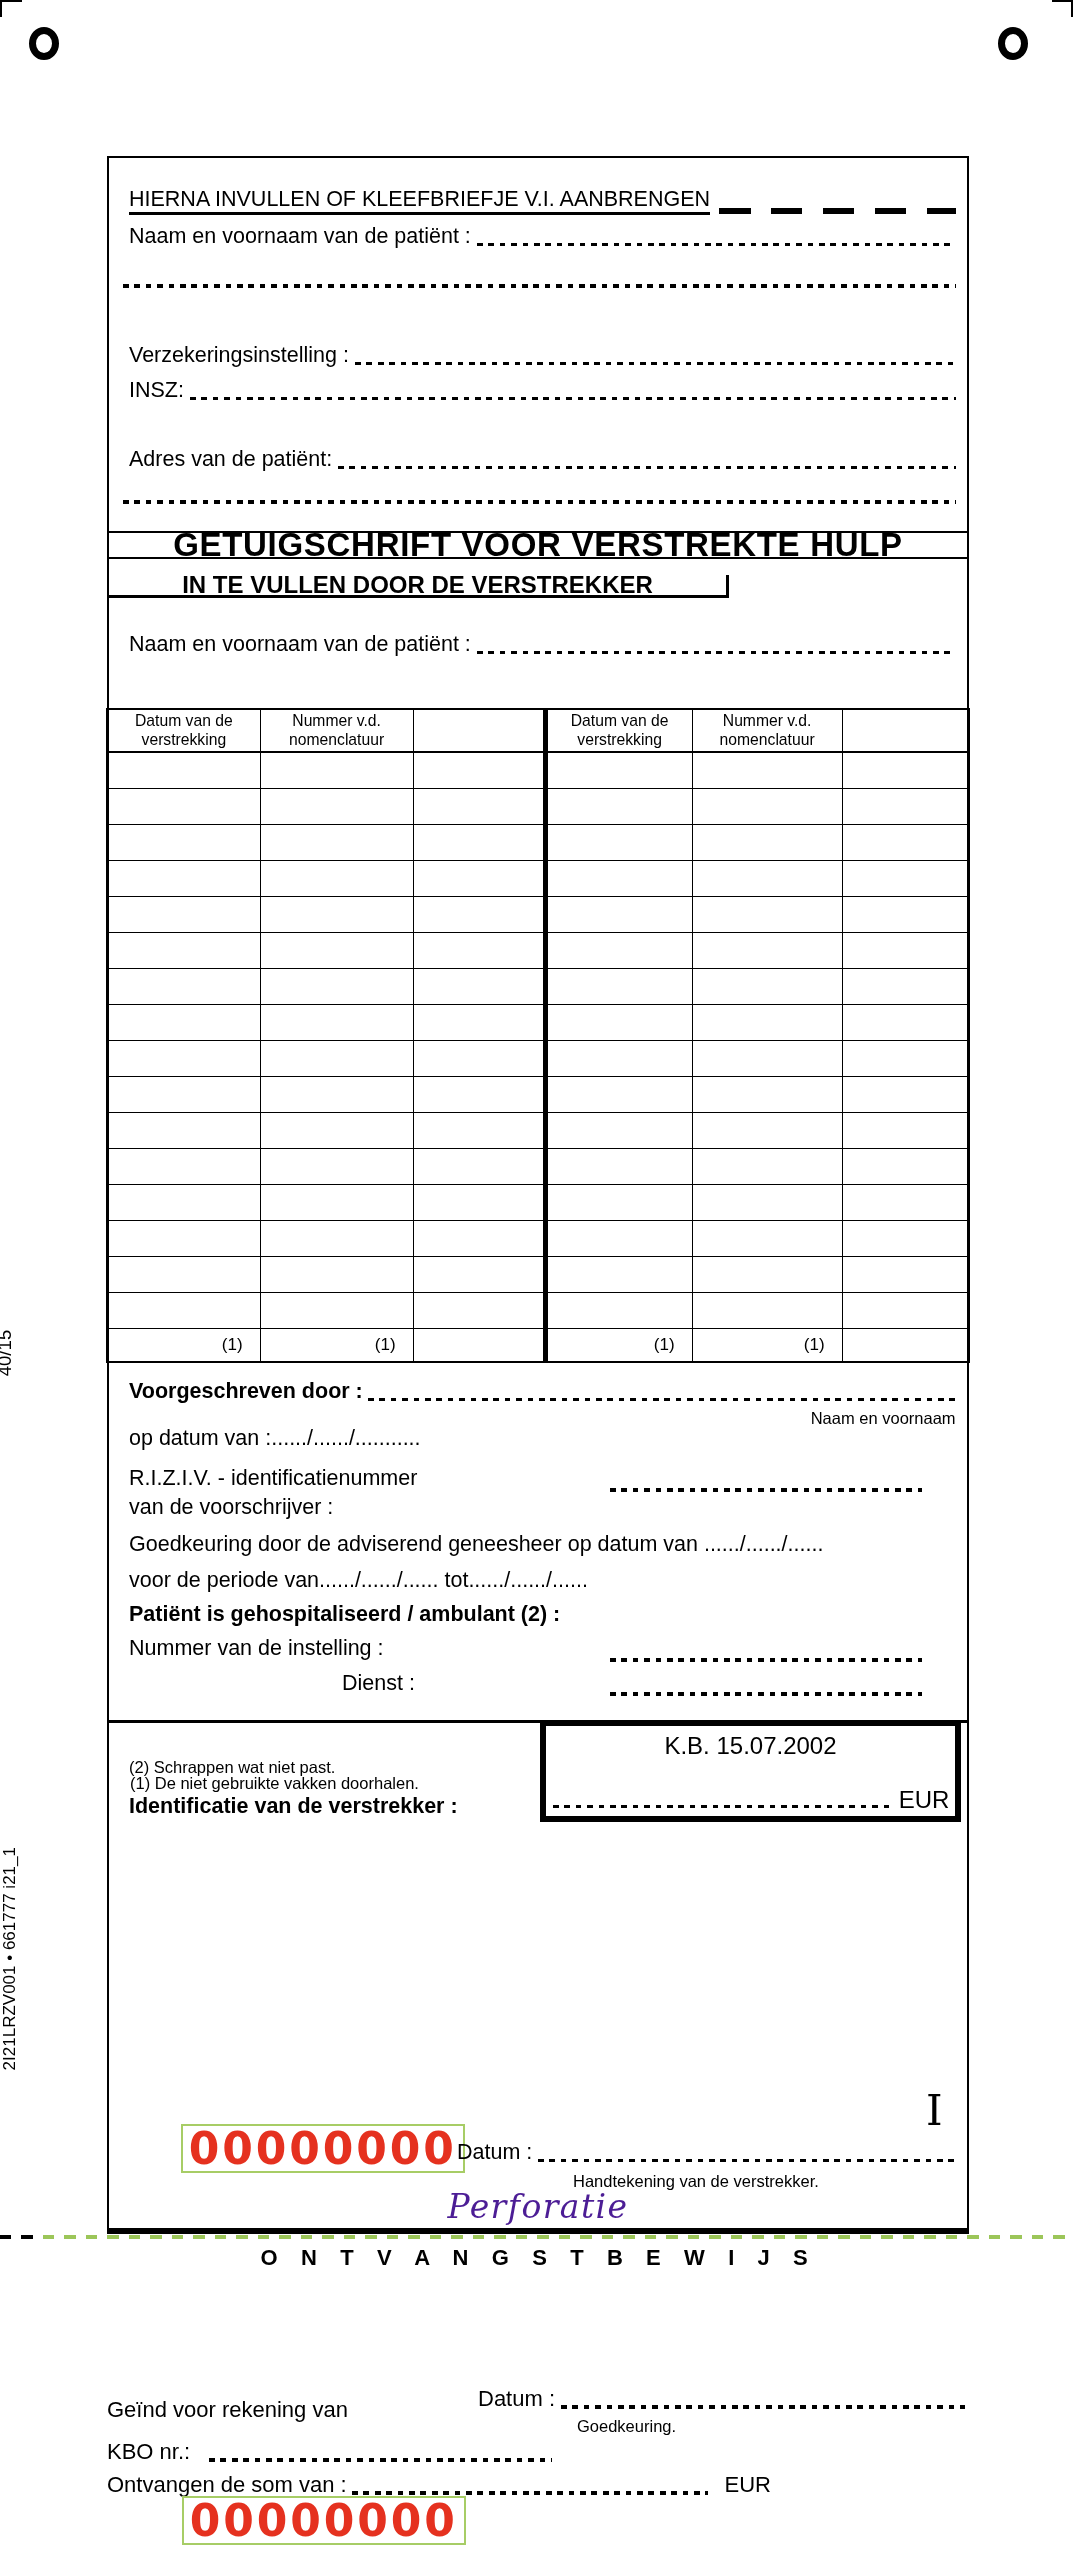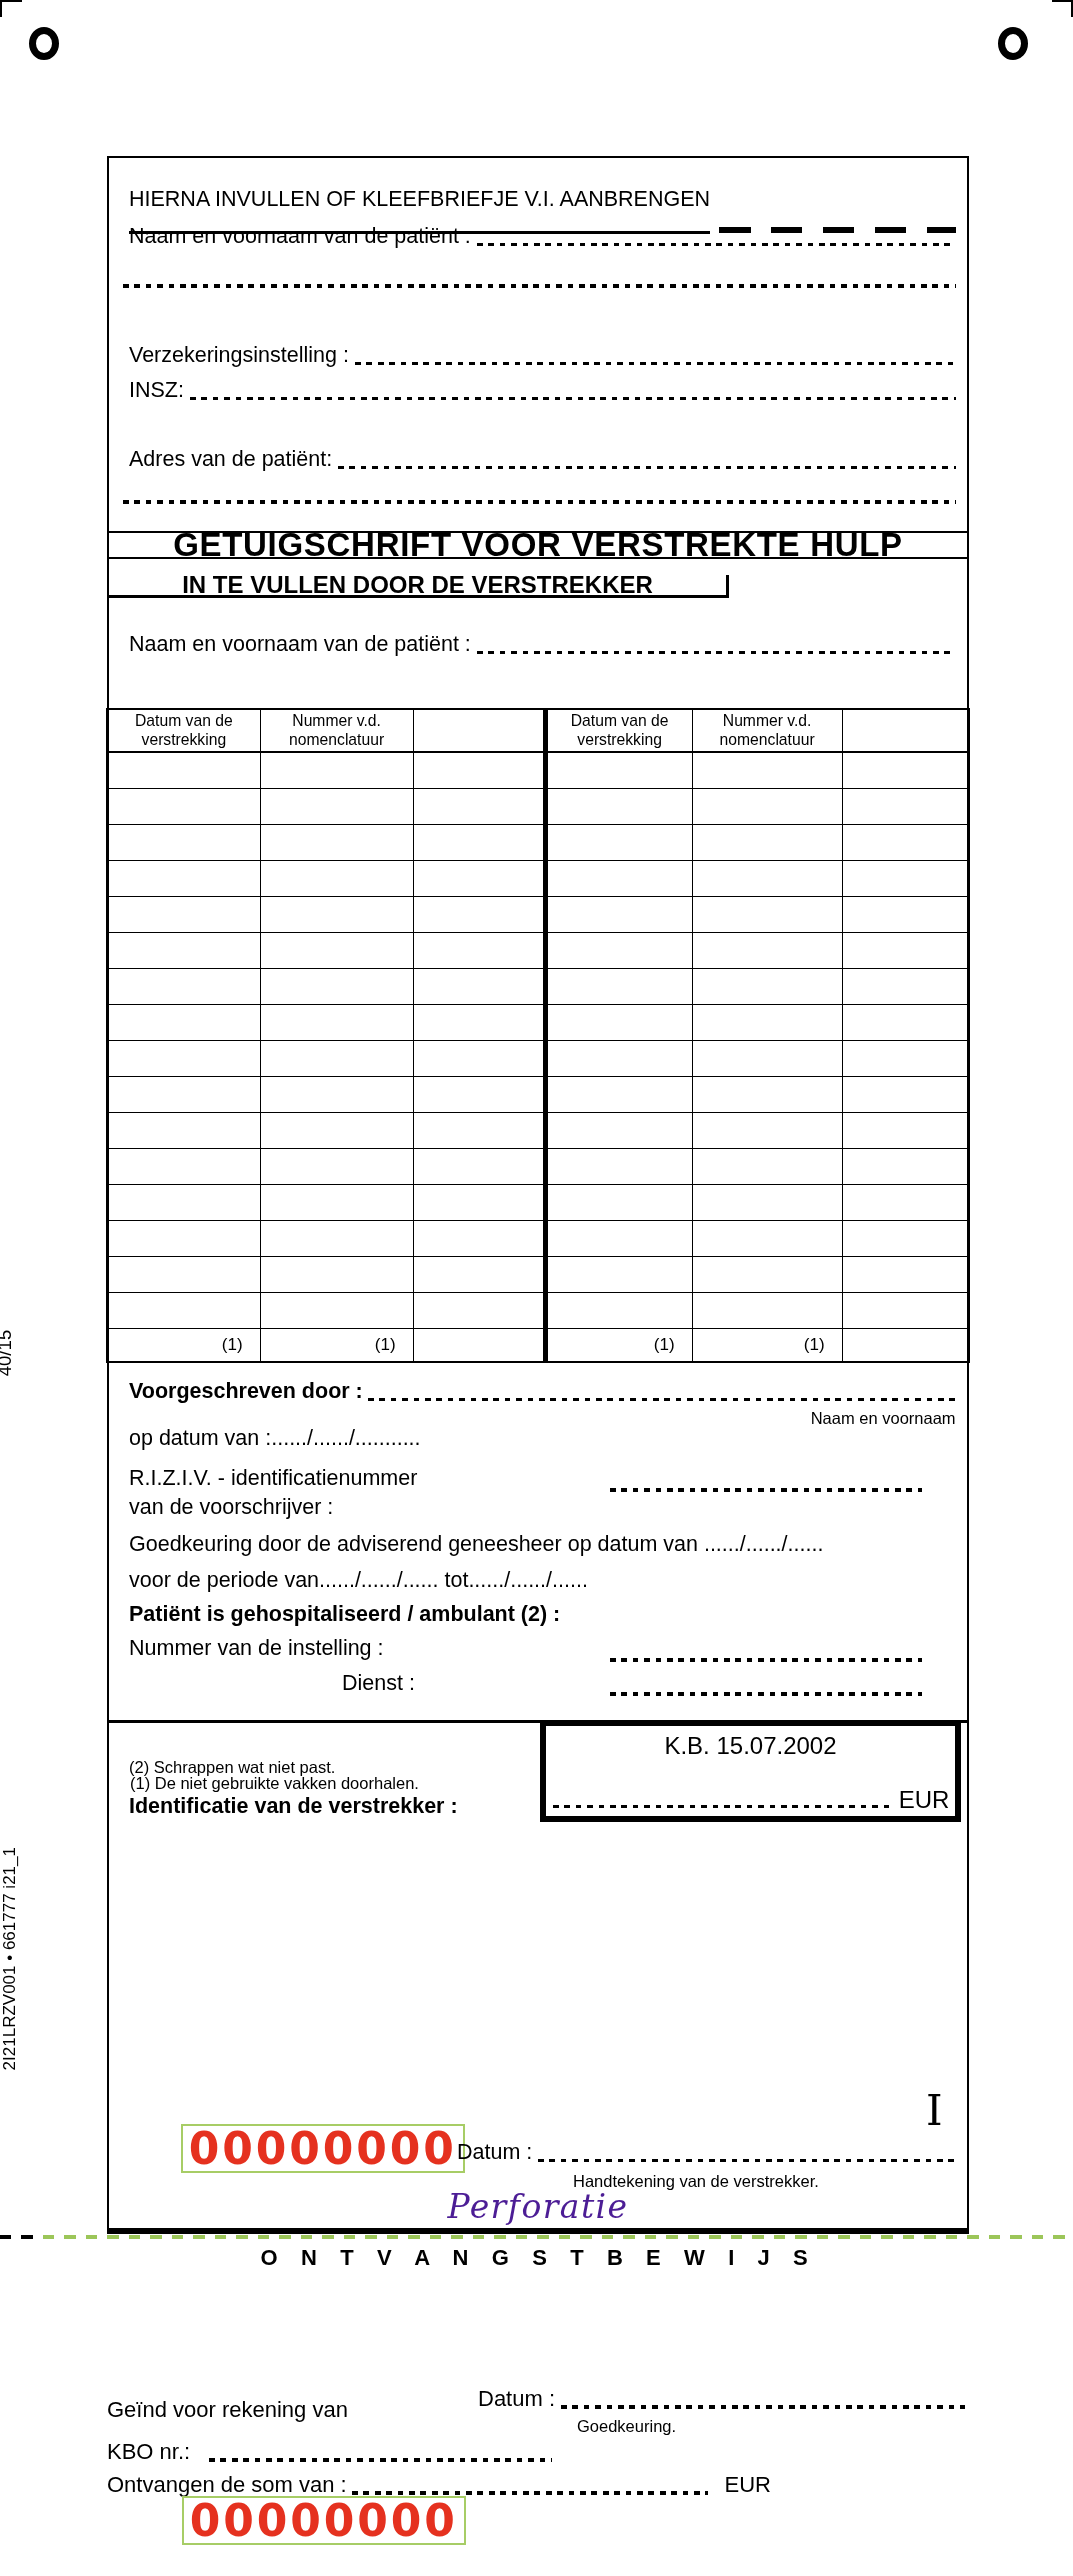--- a/index.html
+++ b/index.html
@@ -16,21 +16,21 @@
   .dfill { flex:1 1 auto; height:3.6px; margin:0 0 3.6px 5.7px;
            background:repeating-linear-gradient(90deg,#000 0 5.7px,transparent 5.7px 11.4px); align-self:flex-end; }
   .dline { position:absolute; height:3.6px;
            background:repeating-linear-gradient(90deg,#000 0 5.7px,transparent 5.7px 11.4px); }
   .dashfill { flex:1 1 auto; height:5.7px; margin:0 0 1.4px 8.6px; align-self:flex-end;
            background:repeating-linear-gradient(90deg,#000 0 31.5px,transparent 31.5px 52px); }
   .punch { position:absolute; width:30px; height:33px; border:7.9px solid #000; border-radius:50%; background:#fff; }
   .cornermark { position:absolute; background:#000; }
   .formbox { position:absolute; left:107px; top:156px; width:862px; height:2078px;
              border:2.9px solid #000; border-bottom-width:6.4px; }
-  .headline-text { font-size:21.5px; white-space:nowrap; border-bottom:3.6px solid #000; padding-bottom:19px; }
+  .headline-text { font-size:21.5px; white-space:nowrap; border-bottom:3.6px solid #000; padding-bottom:0; }
   .titlebox { position:absolute; left:0; top:373px; width:100%; height:28px;
               border-top:2.9px solid #000; border-bottom:2.9px solid #000;
               display:flex; align-items:center; justify-content:center;
               font-size:33px; font-weight:bold; letter-spacing:0.7px; }
   .subbox { position:absolute; left:0; top:417px; width:620px; height:23px;
             border-right:3.6px solid #000; border-bottom:3.6px solid #000;
             display:flex; align-items:center; justify-content:center;
             font-size:24px; font-weight:bold; }
   table.services { position:absolute; left:-2.9px; top:550px; width:862px;
                    border-collapse:collapse; table-layout:fixed; border:2.9px solid #000; }

